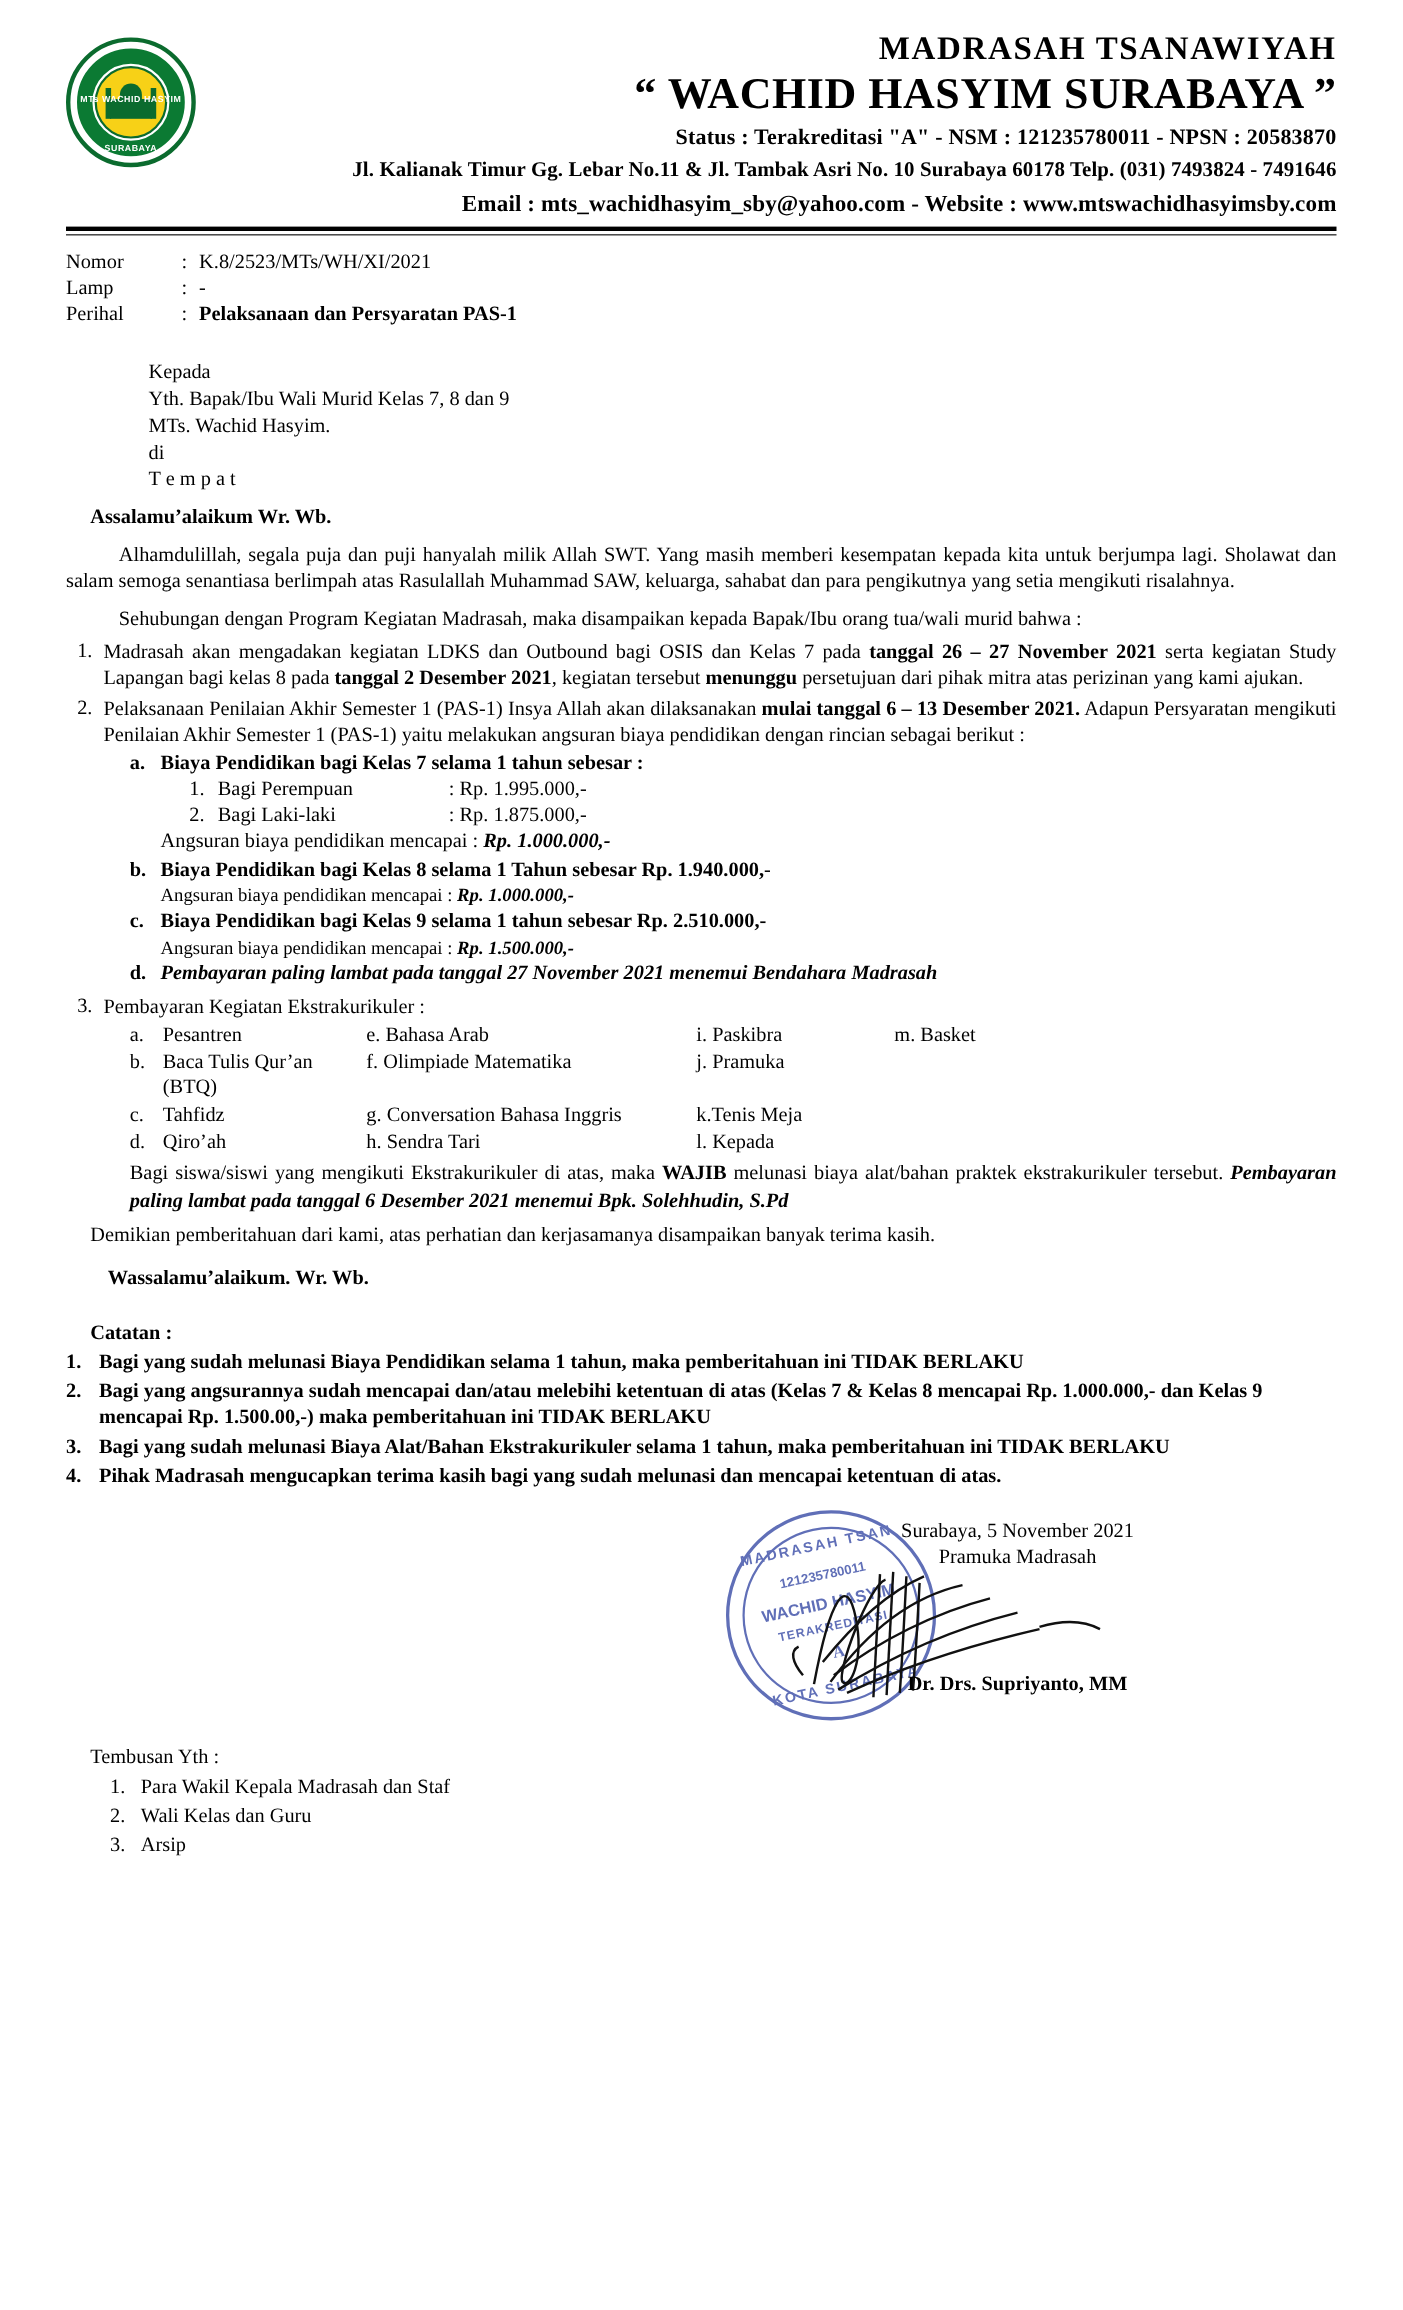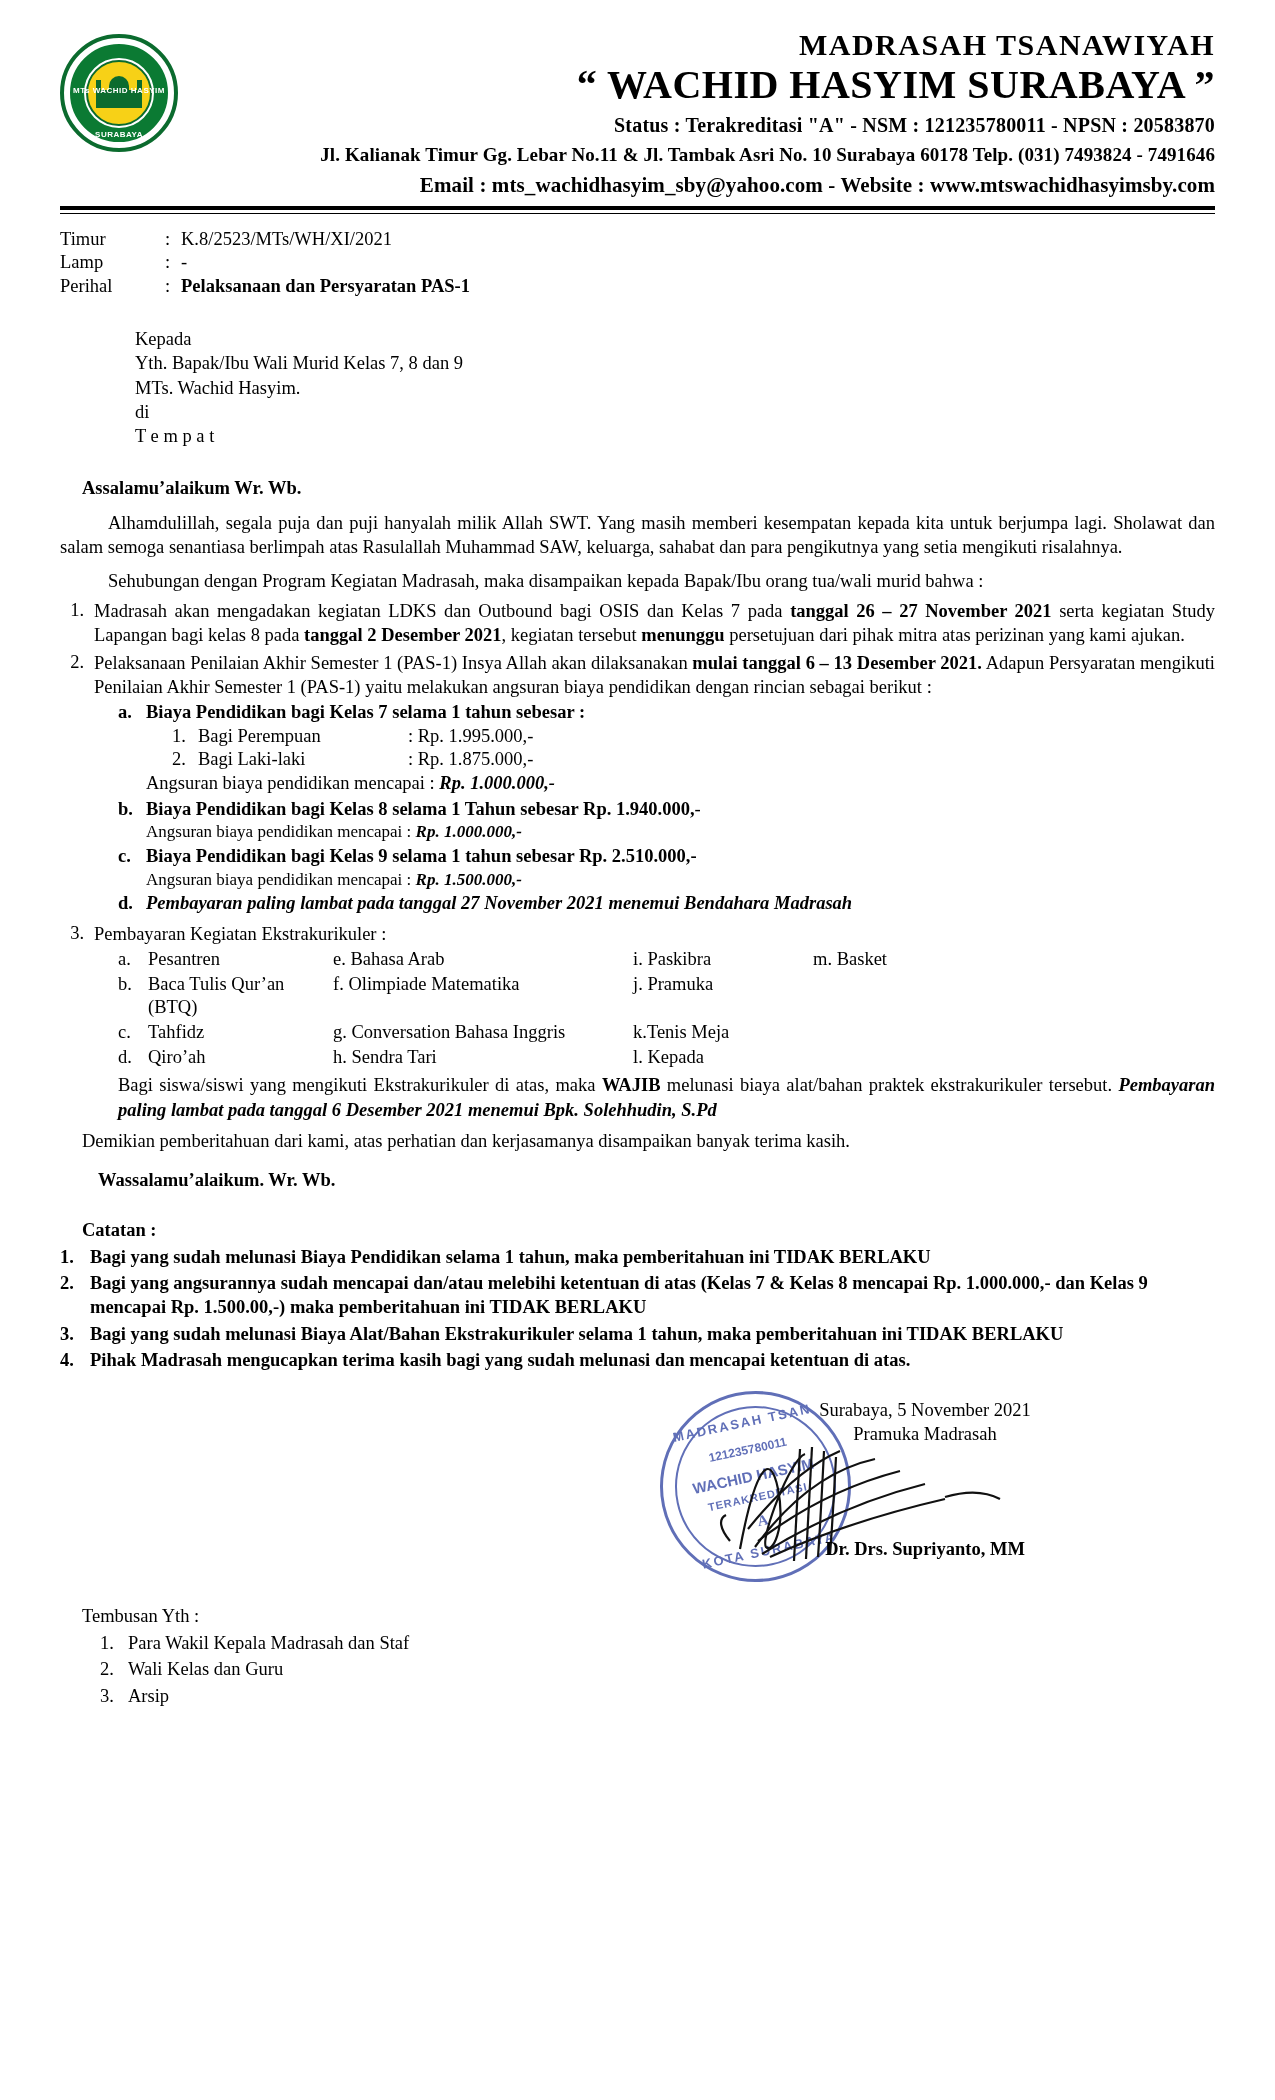--- a/index.html
+++ b/index.html
@@ -79,21 +79,21 @@
   
   .body-area { padding:14px 60px 0 60px; font-size:18.5px; line-height:1.28; }
   .meta-row { display:flex; }
   .meta-label { width:105px; }
   .meta-colon { width:16px; }
   .meta-val { flex:1; }
   .bold { font-weight:bold; }
   .bi { font-weight:bold; font-style:italic; }
 
   .addr { margin-top:28px; margin-left:75px; line-height:1.32; }
-  .salam { margin-top:28px; font-weight:bold; margin-left:22px; }
+  .salam { margin-top:10px; font-weight:bold; margin-left:22px; }
 
   .para { margin-top:10px; text-align:justify; text-indent:48px; line-height:1.3; }
 
   ol.main { margin:6px 0 0 0; padding-left:0; list-style:none; }
   ol.main > li { display:flex; margin-top:4px; }
   ol.main > li .num { width:34px; flex:0 0 34px; text-align:right; padding-right:10px; box-sizing:border-box; }
   ol.main > li .txt { flex:1; text-align:justify; line-height:1.3; }
 
   .sub { margin-left:58px; }
   .sub-item { display:flex; margin-top:2px; }
@@ -189,21 +189,21 @@
         <div class="h-line5">Email : mts_wachidhasyim_sby@yahoo.com - Website : www.mtswachidhasyimsby.com</div>
       </div>
     </div>
   </div>
   <div class="rule-thick"></div>
   <div class="rule-thin"></div>
 
   <div class="body-area">
 
     <div class="meta-row">
-      <div class="meta-label">Timur</div>
+      <div class="meta-label">Nomor</div>
       <div class="meta-colon">:</div>
       <div class="meta-val">K.8/2523/MTs/WH/XI/2021</div>
     </div>
     <div class="meta-row">
       <div class="meta-label">Lamp</div>
       <div class="meta-colon">:</div>
       <div class="meta-val">-</div>
     </div>
     <div class="meta-row">
       <div class="meta-label">Perihal</div>

